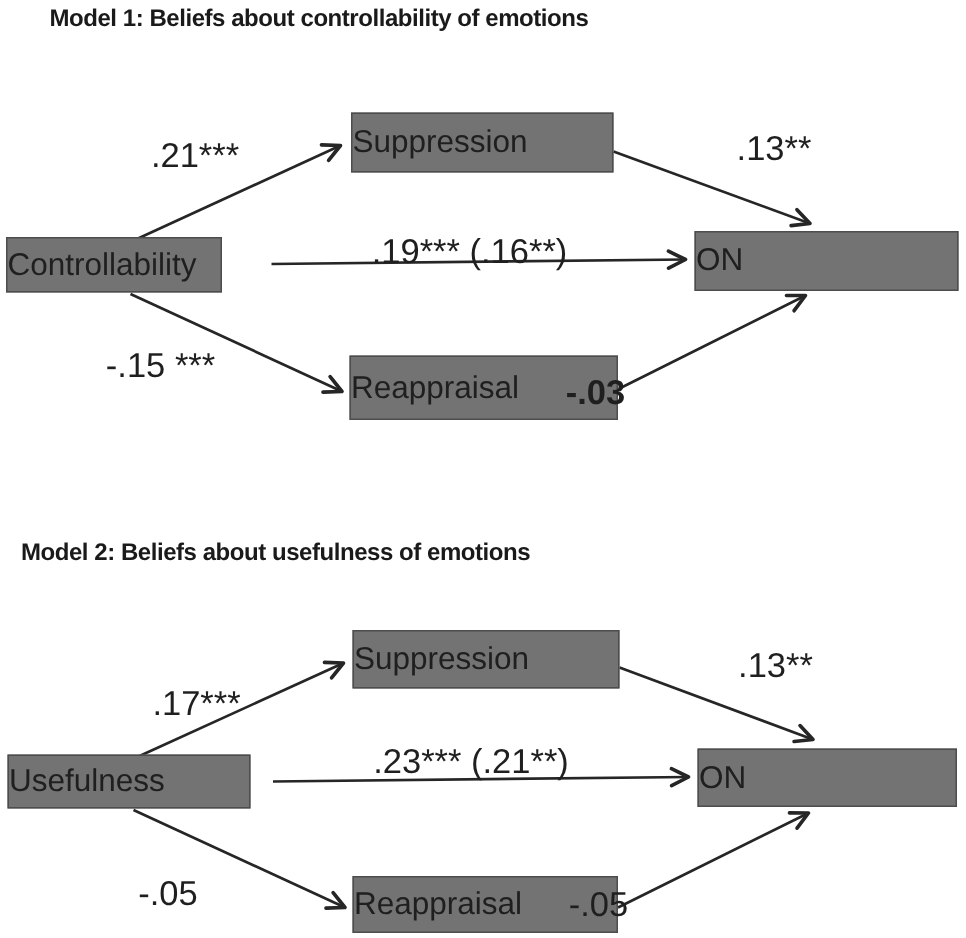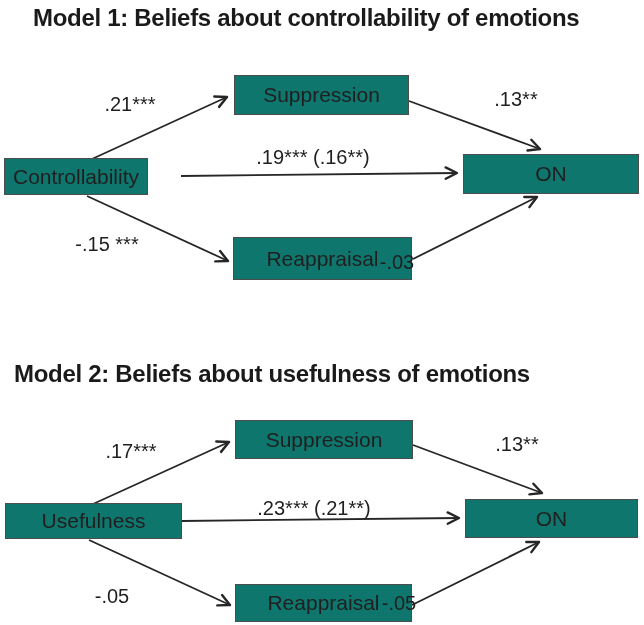--- a/index.html
+++ b/index.html
@@ -10,41 +10,41 @@
   body {
     width: 644px;
     height: 625px;
     position: relative;
     overflow: hidden;
     font-family: "Liberation Sans", "DejaVu Sans", sans-serif;
     color: #1c1c1c;
   }
   .model-title {
     position: absolute;
-    font-size: 24px;
+    font-size: 16px;
     font-weight: 700;
     letter-spacing: -0.3px;
     color: #1a1a1a;
     white-space: nowrap;
   }
   .node-box {
     position: absolute;
     border: 1.6px solid #4d4d4d;
-    background: #0f766e;
+    background: #737373;
     display: flex;
     align-items: center;
-    justify-content: center;
+    justify-content: flex-start;
     font-size: 21px;
     color: #1f1f1f;
     box-sizing: border-box;
     white-space: nowrap;
   }
   .coef-label {
     position: absolute;
-    font-size: 20px;
+    font-size: 23px;
     color: #1f1f1f;
     transform: translate(-50%, -50%);
     white-space: nowrap;
     background: transparent;
   }
   .arrow-layer {
     position: absolute;
     left: 0;
     top: 0;
     width: 644px;
@@ -91,45 +91,45 @@
 </div>
 
 <div class="node-box" style="left:463px; top:154px; width:176px; height:40px;">
   <span>ON</span>
 </div>
 
 <div class="coef-label" style="left:130px; top:104px;">.21***</div>
 
 <div class="coef-label" style="left:516px; top:99px;">.13**</div>
 
-<div class="coef-label" style="left:313px; top:157px;">.19*** (.16**)</div>
+<div class="coef-label" style="left:313px; top:168px;">.19*** (.16**)</div>
 
 <div class="coef-label" style="left:107px; top:244px;">-.15 ***</div>
 
-<div class="coef-label" style="left:397px; top:262px;">-.03</div>
+<div class="coef-label" style="left:397px; top:262px;font-weight:bold;">-.03</div>
 
 <div class="model-title" style="left:14px; top:360px;">Model 2: Beliefs about usefulness of emotions</div>
 
-<div class="node-box" style="left:5px; top:503px; width:177px; height:36px;">
+<div class="node-box" style="left:5px; top:503px; width:162px; height:36px;">
   <span>Usefulness</span>
 </div>
 
 <div class="node-box" style="left:235px; top:420px; width:178px; height:39px;">
   <span>Suppression</span>
 </div>
 
 <div class="node-box" style="left:235px; top:584px; width:177px; height:38px;">
   <span>Reappraisal</span>
 </div>
 
 <div class="node-box" style="left:465px; top:499px; width:173px; height:39px;">
   <span>ON</span>
 </div>
 
-<div class="coef-label" style="left:131px; top:451px;">.17***</div>
+<div class="coef-label" style="left:131px; top:469px;">.17***</div>
 
 <div class="coef-label" style="left:517px; top:444px;">.13**</div>
 
 <div class="coef-label" style="left:314px; top:508px;">.23*** (.21**)</div>
 
 <div class="coef-label" style="left:112px; top:596px;">-.05</div>
 
 <div class="coef-label" style="left:399px; top:603px;">-.05</div>
 
 </body></html>

